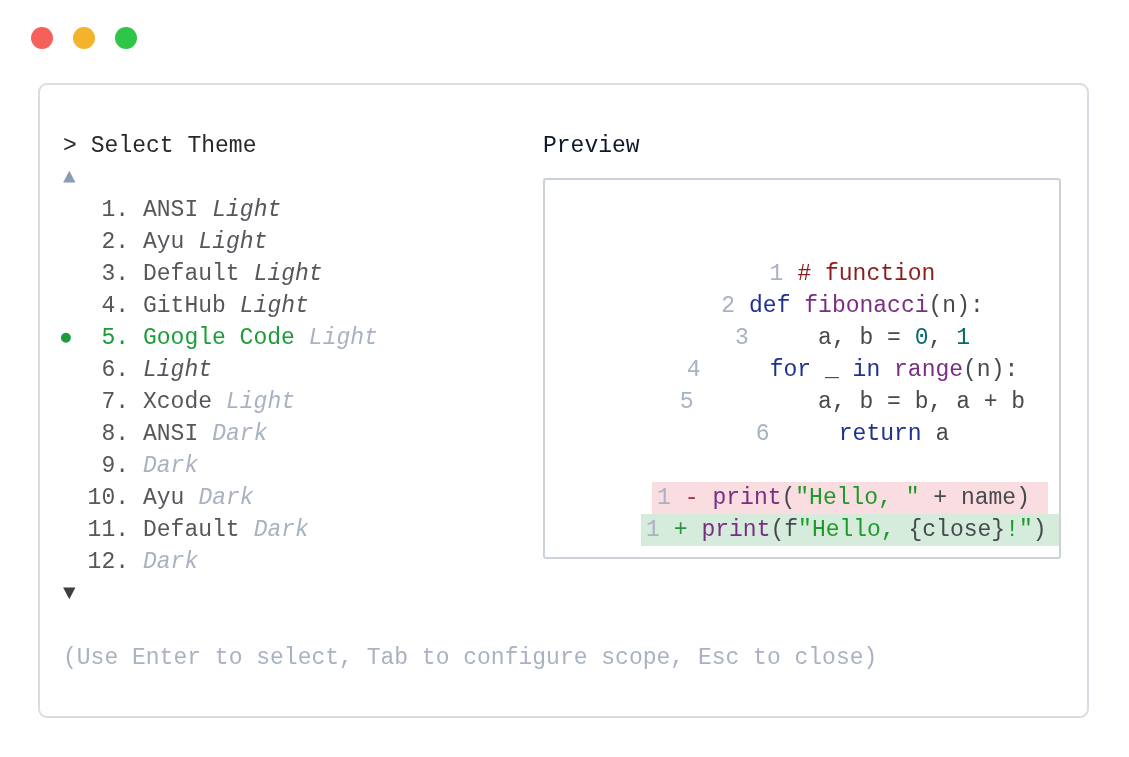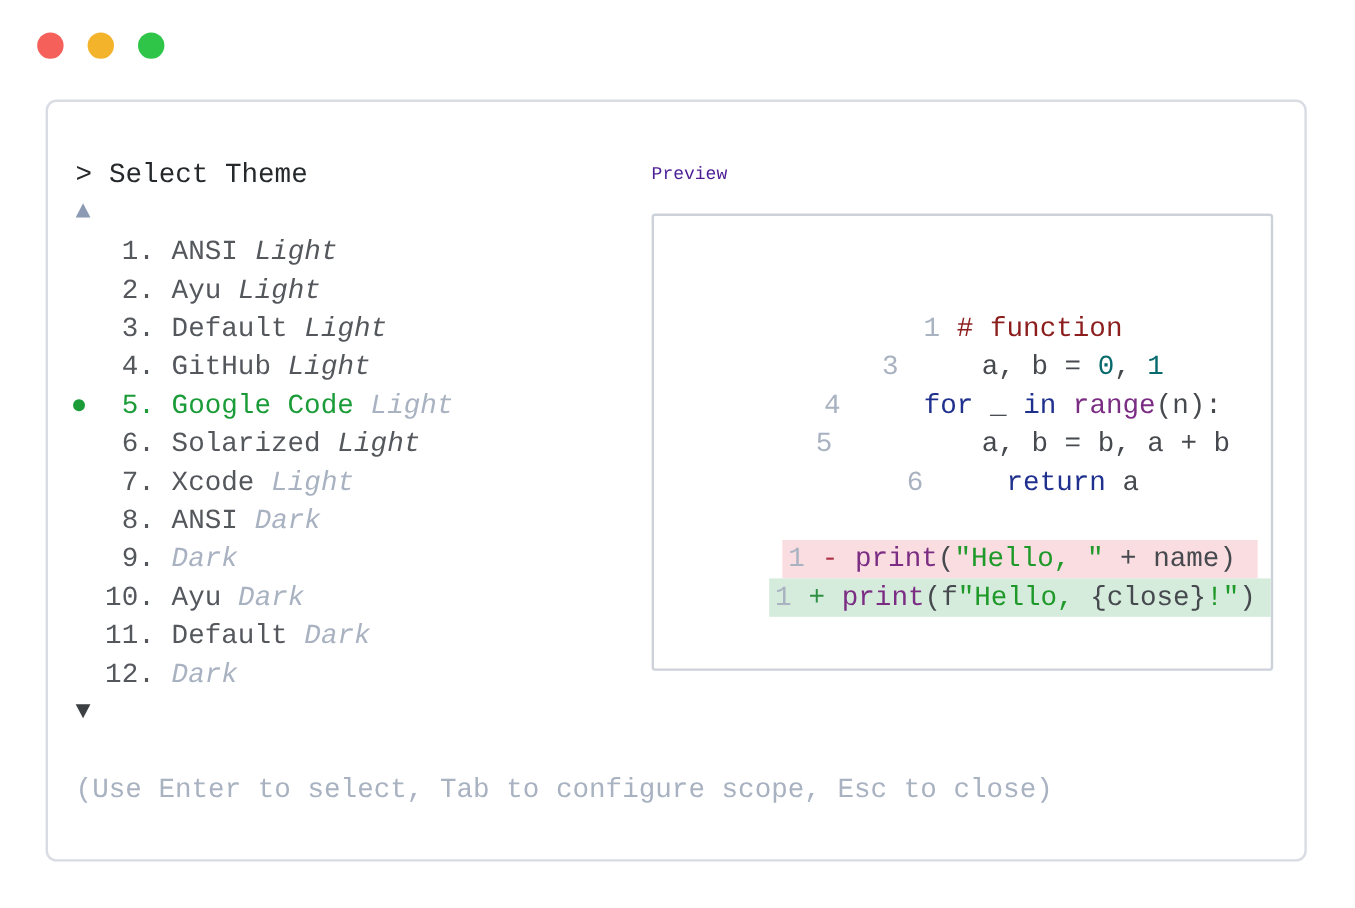--- a/index.html
+++ b/index.html
@@ -47,21 +47,21 @@
 
   .help {
     position:absolute; left:23px; top:557px;
     height:32px; line-height:32px; font-size:23px;
     color:#a9b2c1; white-space:pre;
   }
 
   
   .preview-label {
     position:absolute; left:503px; top:45px;
-    height:32px; line-height:32px; font-size:15px; color:#4c1d95;
+    height:32px; line-height:32px; font-size:23px; color:#0f172a;
   }
   .preview-box {
     position:absolute; left:503px; top:93px;
     width:518px; height:381px;
     border:2px solid #cdd2da; border-radius:3px;
     background:#ffffff;
     padding:46px 0 0 18px;
     overflow:hidden;
   }
   .cline { height:32px; line-height:32px; font-size:23px; white-space:pre;text-align:center; }
@@ -125,21 +125,20 @@
     </div>
     <div class="line item selected">
       <span class="marker">●</span>
       <span class="num">5.</span>
       <span class="name">Google Code</span>
       <span class="variant muted">Light</span>
     </div>
     <div class="line item">
       <span class="marker"></span>
       <span class="num">6.</span>
-      <span class="name">Solarized</span>
       <span class="variant">Light</span>
     </div>
     <div class="line item">
       <span class="marker"></span>
       <span class="num">7.</span>
       <span class="name">Xcode</span>
       <span class="variant muted">Light</span>
     </div>
     <div class="line item">
       <span class="marker"></span>
@@ -175,20 +174,23 @@
 
   <div class="help">(Use Enter to select, Tab to configure scope, Esc to close)</div>
 
   <div class="preview-label">Preview</div>
 
   <div class="preview-box">
     <div class="cline">
       <span class="ln">1</span><span class="tk-comment"># function</span>
     </div>
     <div class="cline">
+      <span class="ln">2</span><span class="tk-keyword">def</span><span class="tk-plain"> </span><span class="tk-function">fibonacci</span><span class="tk-plain">(n):</span>
+    </div>
+    <div class="cline">
       <span class="ln">3</span><span class="tk-plain">    a, b = </span><span class="tk-number">0</span><span class="tk-plain">, </span><span class="tk-number">1</span>
     </div>
     <div class="cline">
       <span class="ln">4</span><span class="tk-plain">    </span><span class="tk-keyword">for</span><span class="tk-plain"> _ </span><span class="tk-keyword">in</span><span class="tk-plain"> </span><span class="tk-function">range</span><span class="tk-plain">(n):</span>
     </div>
     <div class="cline">
       <span class="ln">5</span><span class="tk-plain">        a, b = b, a + b</span>
     </div>
     <div class="cline">
       <span class="ln">6</span><span class="tk-plain">    </span><span class="tk-keyword">return</span><span class="tk-plain"> a</span>

